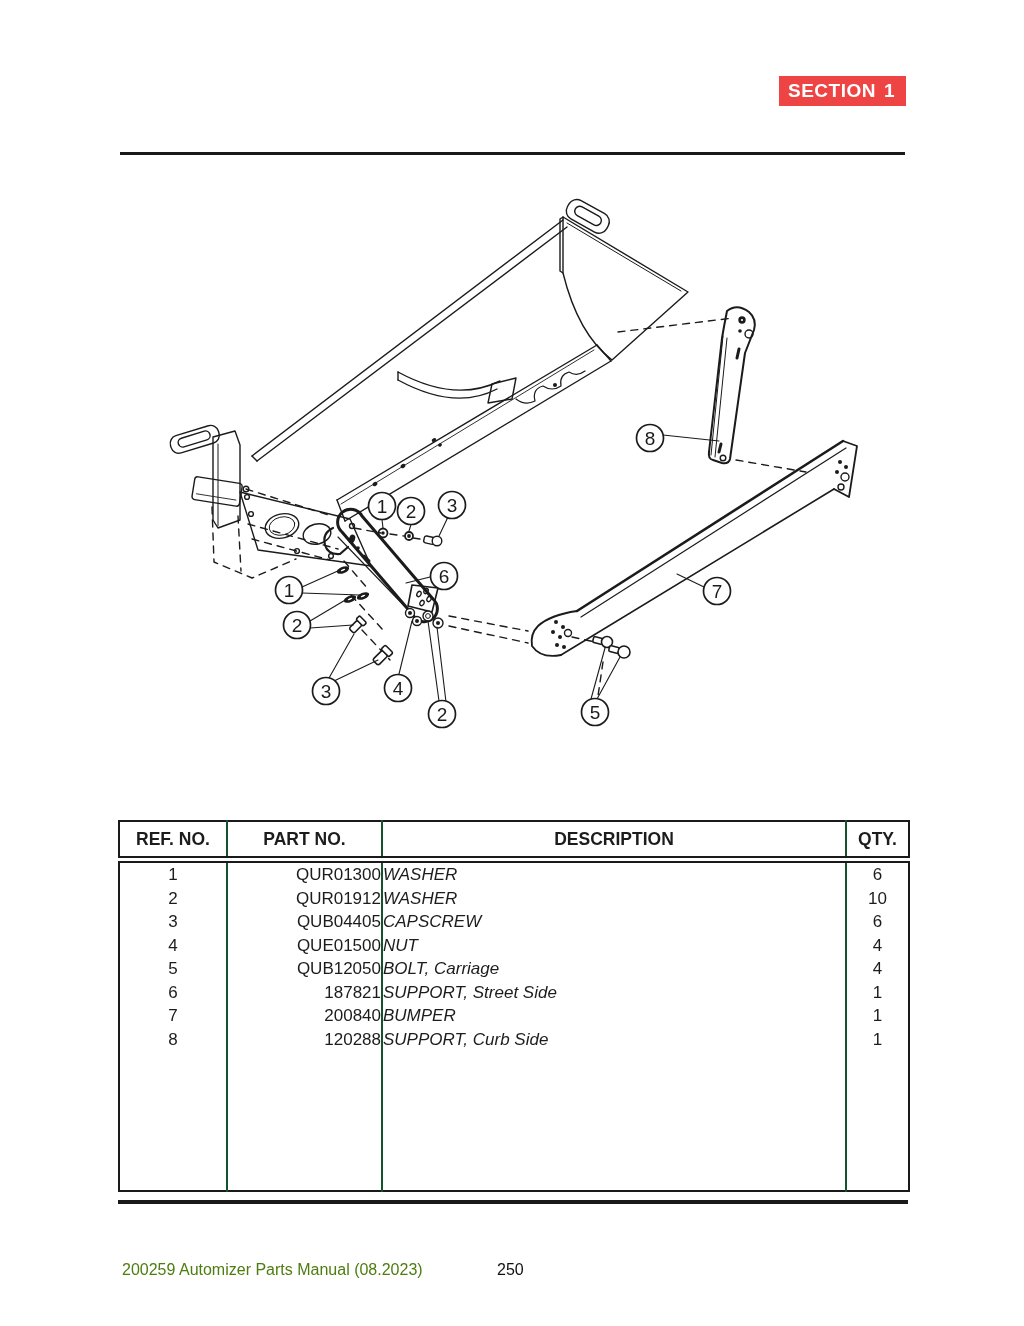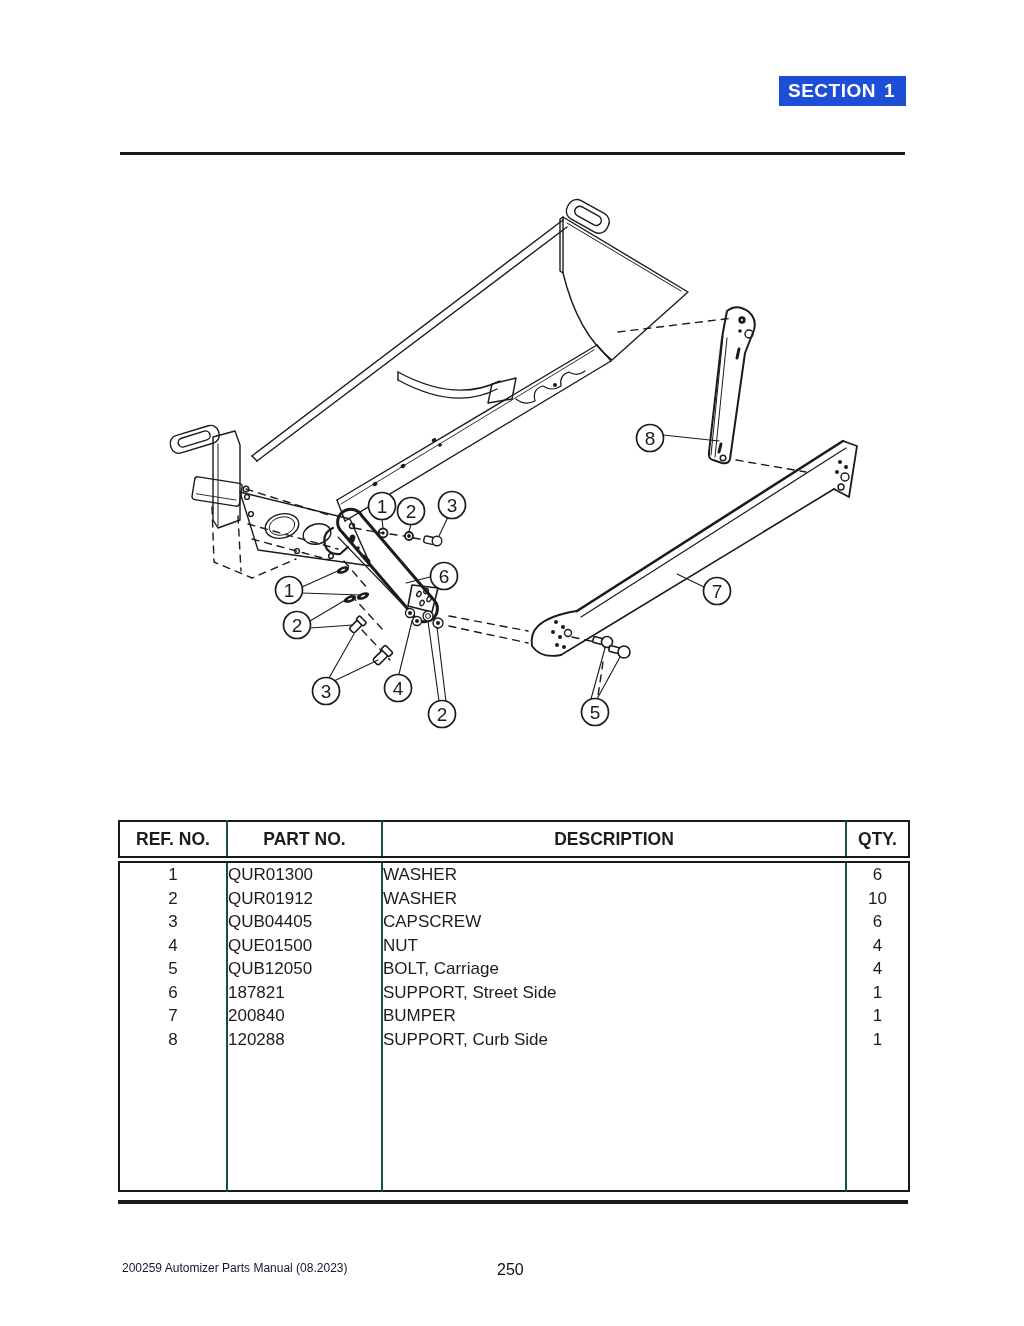--- a/index.html
+++ b/index.html
@@ -2,21 +2,21 @@
 <html><head>
 <meta charset="utf-8">
 <style>
   html,body{margin:0;padding:0;background:#fff;}
   .page{
     position:relative;width:1024px;height:1326px;background:#fff;overflow:hidden;
     font-family:"Liberation Sans",sans-serif;color:#1a1a1a;
   }
   
   .badge{
-    position:absolute;left:779px;top:76px;width:127px;height:30px;background:#1d4ed8;
+    position:absolute;left:779px;top:76px;width:127px;height:30px;background:#ef4444;
     display:flex;align-items:center;justify-content:space-between;box-sizing:border-box;
     padding:0 11px 0 9px;
   }
   .badge span{color:#fff;font-weight:bold;font-size:19px;letter-spacing:.5px;}
   
   .title{
     position:absolute;top:112px;left:0;width:905px;text-align:right;
     font-size:28px;font-weight:bold;letter-spacing:.2px;color:#1d1d1d;
   }
   .title-rule{position:absolute;left:120px;top:152px;width:785px;height:3px;background:#1a1a1a;}
@@ -29,27 +29,27 @@
     border:2px solid #1a1a1a;font-size:17px;color:#1c1c1c;
   }
   table.parts th{
     font-size:17.5px;font-weight:bold;height:34px;vertical-align:middle;
     border-bottom:7px double #1a1a1a;padding:0;
   }
   table.parts th,table.parts td{border-left:2px solid #14532d;}
   table.parts th:first-child,table.parts td:first-child{border-left:none;}
   table.parts td{height:23.5px;padding:0;vertical-align:middle;line-height:23.5px;}
   td.c-ref{text-align:center;}
-  td.c-part{text-align:left;padding-left:14px;}
-  td.c-desc{text-align:left;padding-left:12px;}
+  td.c-part{text-align:right;padding-left:14px;}
+  td.c-desc{text-align:left;padding-left:12px;font-style:italic;}
   td.c-qty{text-align:center;}
   tr.filler td{height:auto;}
   
   .bottom-rule{position:absolute;left:118px;top:1200px;width:790px;height:4px;background:#1a1a1a;}
-  .footer-left{position:absolute;left:122px;top:1261px;font-size:12px;color:#0f172a;}
+  .footer-left{position:absolute;left:122px;top:1261px;font-size:16px;color:#4d7c0f;}
   .footer-page{position:absolute;left:497px;top:1261px;font-size:16px;color:#111;}
   
   .diagram path,.diagram line,.diagram circle,.diagram ellipse,.diagram rect,.diagram polyline,.diagram polygon{
     vector-effect:non-scaling-stroke;
   }
 </style>
 </head>
 <body>
 
 <div class="page">

